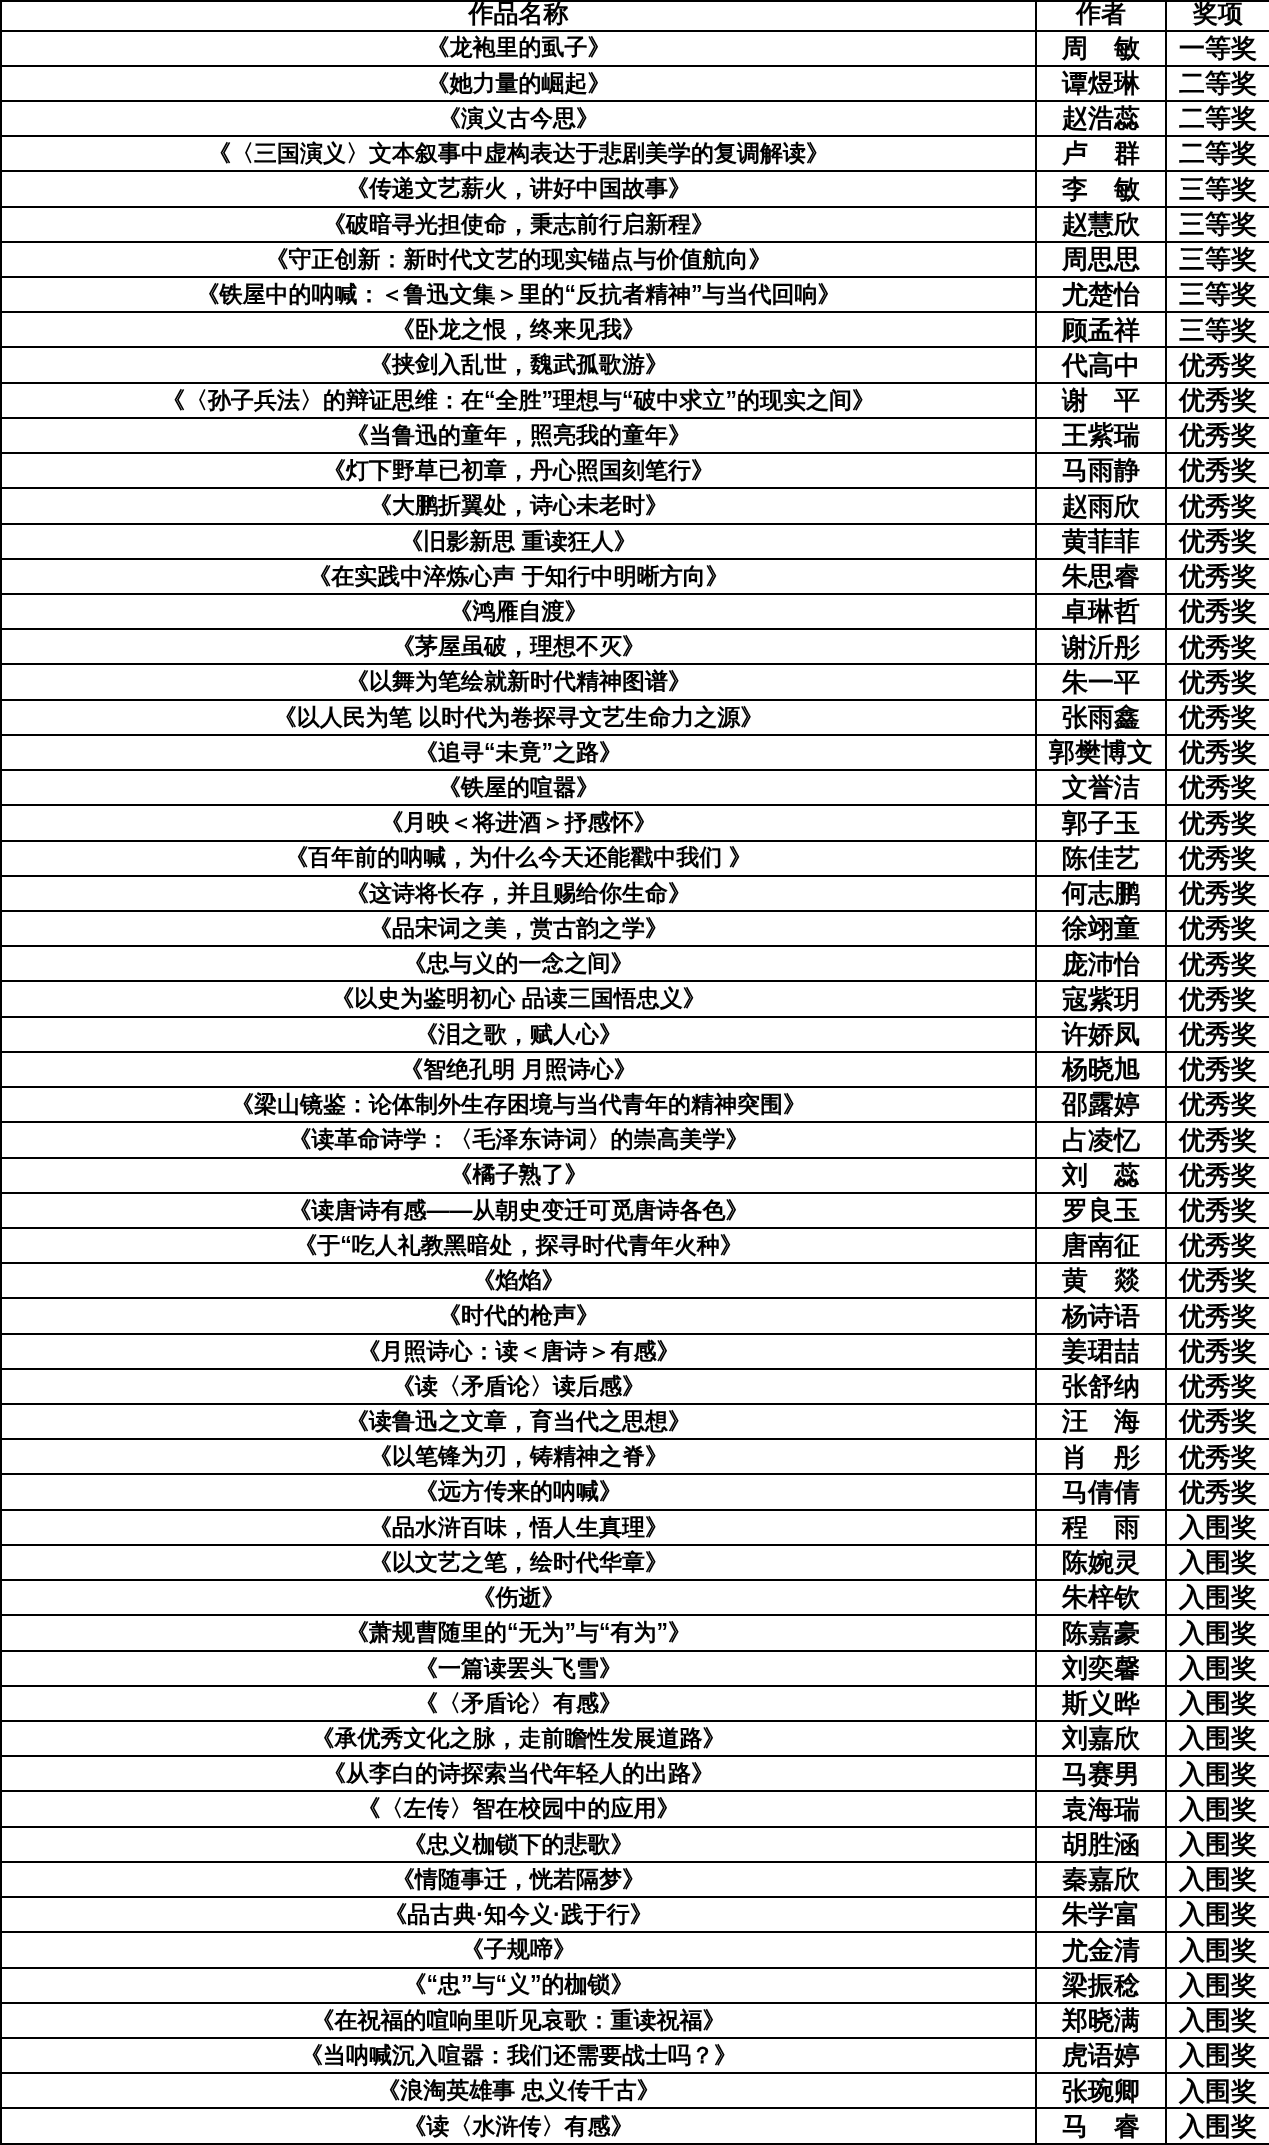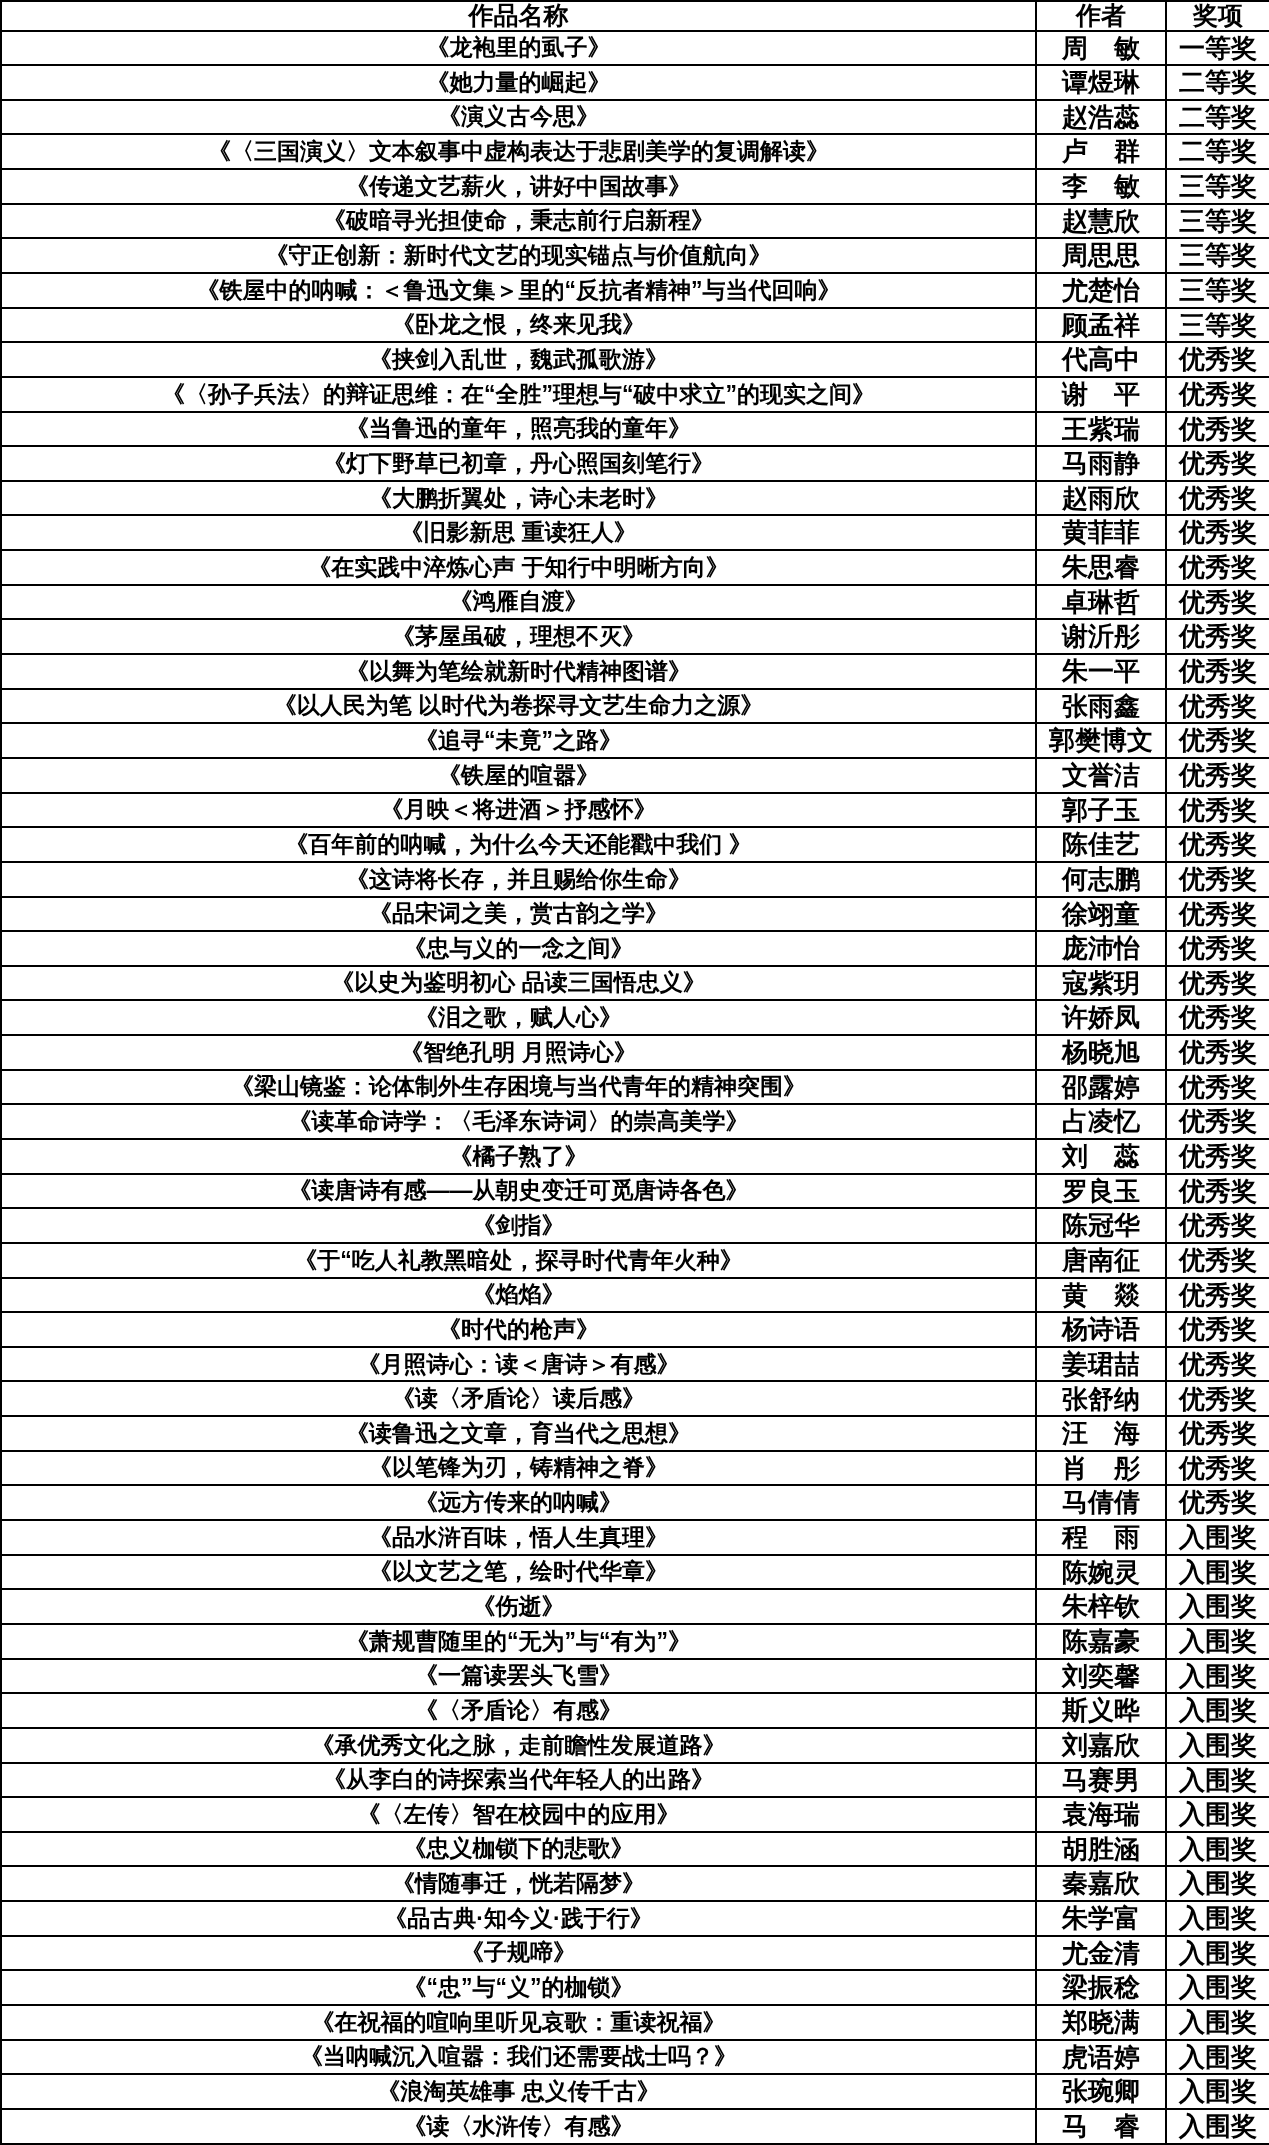--- a/index.html
+++ b/index.html
@@ -24,21 +24,21 @@
   col.col-award  { width: 104px; }
   th, td {
     border: 2px solid #000000;
     padding: 0;
     text-align: center;
     vertical-align: middle;
     white-space: nowrap;
     overflow: hidden;
     line-height: 1.1;
   }
-  thead th { font-size: 25px; }
+  thead th { font-size: 25px; font-family: Liberation Mono, monospace; }
   td.c-title  { font-size: 23px; }
   td.c-author { font-size: 26px; }
   td.c-award  { font-size: 26px; }
 </style>
 </head>
 <body>
 
 <table data-name="awards-table">
   <colgroup>
     <col class="col-title">
@@ -217,25 +217,20 @@
     <td class="c-title" data-name="work-title-cell">《橘子熟了》</td>
     <td class="c-author" data-name="author-cell">刘　蕊</td>
     <td class="c-award" data-name="award-cell">优秀奖</td>
   </tr>
       <tr data-name="table-row">
     <td class="c-title" data-name="work-title-cell">《读唐诗有感——从朝史变迁可觅唐诗各色》</td>
     <td class="c-author" data-name="author-cell">罗良玉</td>
     <td class="c-award" data-name="award-cell">优秀奖</td>
   </tr>
       <tr data-name="table-row">
-    <td class="c-title" data-name="work-title-cell">《剑指》</td>
-    <td class="c-author" data-name="author-cell">陈冠华</td>
-    <td class="c-award" data-name="award-cell">优秀奖</td>
-  </tr>
-      <tr data-name="table-row">
     <td class="c-title" data-name="work-title-cell">《于“吃人礼教黑暗处，探寻时代青年火种》</td>
     <td class="c-author" data-name="author-cell">唐南征</td>
     <td class="c-award" data-name="award-cell">优秀奖</td>
   </tr>
       <tr data-name="table-row">
     <td class="c-title" data-name="work-title-cell">《焰焰》</td>
     <td class="c-author" data-name="author-cell">黄　燚</td>
     <td class="c-award" data-name="award-cell">优秀奖</td>
   </tr>
       <tr data-name="table-row">

